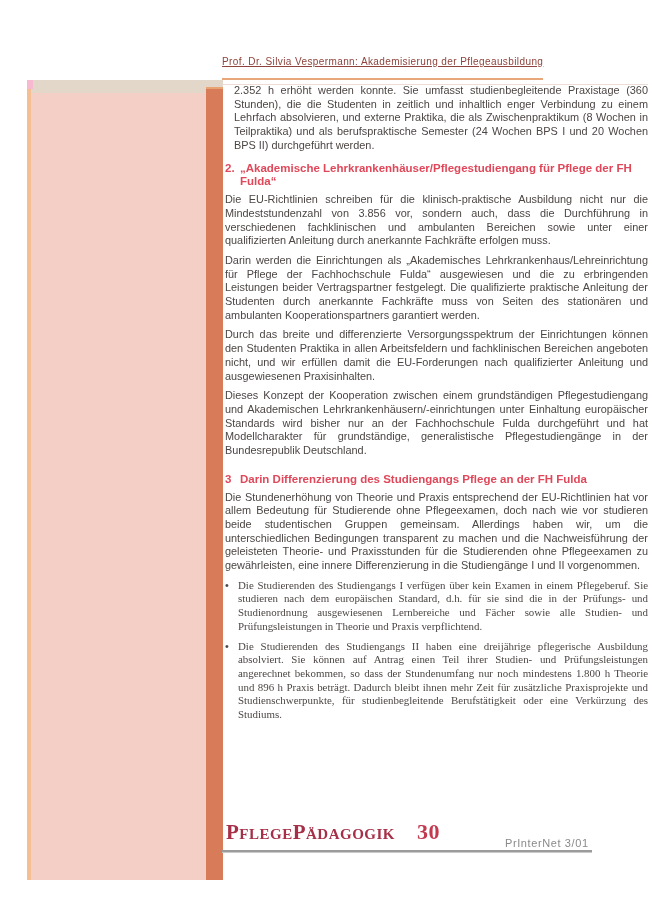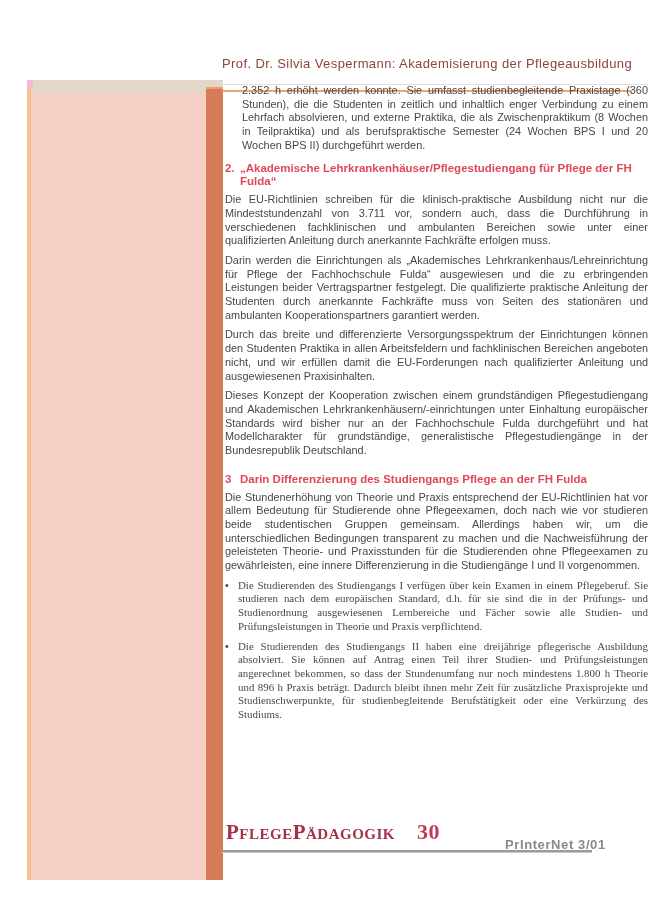--- a/index.html
+++ b/index.html
@@ -29,40 +29,41 @@
   }
   .sidebar-accent-bar {
     position: absolute; right: 0; top: 7px; bottom: 0;
     width: 17px; background: #d87b58;
     border-top: 2px solid #e9a271;
   }
 
   
   .running-header {
     position: absolute; left: 222px; top: 56px;
-    font-size: 13px; letter-spacing: 0.4px;
+    font-size: 10px; letter-spacing: 0.4px;
     color: #8e443c;
     border-bottom: 2px solid #e8a779;
-    padding-bottom: 19px;
+    padding-bottom: 11px;
     white-space: nowrap;
+    text-decoration: underline;
   }
   .header-faint-rule {
     position: absolute; left: 222px; top: 84px;
     width: 426px; height: 1px; background: #eddcd6;
   }
 
   
   .main-col {
     position: absolute; left: 225px; top: 84px; width: 423px;
     color: #4c4644;
     font-size: 10.9px; line-height: 13.7px;
     text-align: justify;
   }
   .para { margin: 0 0 6px 0; }
-  .para-indent { margin-left: 17px; }
+  .para-indent { margin-left: 9px; }
 
   .section-heading {
     display: flex;
     color: #e0485a;
     font-weight: bold;
     font-size: 11.5px; line-height: 13.8px;
     text-align: left;
     margin: 9px 0 4px 0;
   }
   .section-heading .num { flex: 0 0 15px; }
@@ -93,24 +94,23 @@
   .footer-pagenum {
     font-family: "Liberation Serif", serif;
     font-weight: bold;
     font-size: 22px;
     color: #c23950;
     margin-left: 22px;
     font-variant: normal;
   }
   .footer-issue {
     position: absolute; left: 505px; top: 837px;
-    font-size: 13px; letter-spacing: 0.6px;
+    font-size: 11px; letter-spacing: 0.6px;
     color: #8a8a8a;
     white-space: nowrap;
-    font-weight: bold;
   }
   .footer-rule {
     position: absolute; left: 222px; top: 850px;
     width: 370px; height: 2px;
     background: #9b9b9b;
     border-bottom: 1px solid #c9c9c9;
   }
 </style>
 </head>
 <body>
@@ -127,21 +127,21 @@
   <div class="header-faint-rule"></div>
 
   <div class="main-col">
 
     <p class="para para-indent">2.352 h erhöht werden konnte. Sie umfasst studienbegleitende Praxistage (360 Stunden), die die Studenten in zeitlich und inhaltlich enger Verbindung zu einem Lehrfach absolvieren, und externe Praktika, die als Zwischenpraktikum (8 Wochen in Teilpraktika) und als berufspraktische Semester (24 Wochen BPS I und 20 Wochen BPS II) durchgeführt werden.</p>
 
     <div class="section-heading">
       <span class="num">2.</span>
       <span class="title">„Akademische Lehrkrankenhäuser/Pflegestudiengang für Pflege der FH Fulda“</span>
     </div>
-    <p class="para">Die EU-Richtlinien schreiben für die klinisch-praktische Ausbildung nicht nur die Mindeststundenzahl von 3.711 vor, sondern auch, dass die Durchführung in verschiedenen fachklinischen und ambulanten Bereichen sowie unter einer qualifizierten Anleitung durch anerkannte Fachkräfte erfolgen muss.</p>
+    <p class="para">Die EU-Richtlinien schreiben für die klinisch-praktische Ausbildung nicht nur die Mindeststundenzahl von 3.856 vor, sondern auch, dass die Durchführung in verschiedenen fachklinischen und ambulanten Bereichen sowie unter einer qualifizierten Anleitung durch anerkannte Fachkräfte erfolgen muss.</p>
     <p class="para">Darin werden die Einrichtungen als „Akademisches Lehrkrankenhaus/Lehreinrichtung für Pflege der Fachhochschule Fulda“ ausgewiesen und die zu erbringenden Leistungen beider Vertragspartner festgelegt. Die qualifizierte praktische Anleitung der Studenten durch anerkannte Fachkräfte muss von Seiten des stationären und ambulanten Kooperationspartners garantiert werden.</p>
     <p class="para">Durch das breite und differenzierte Versorgungsspektrum der Einrichtungen können den Studenten Praktika in allen Arbeitsfeldern und fachklinischen Bereichen angeboten nicht, und wir erfüllen damit die EU-Forderungen nach qualifizierter Anleitung und ausgewiesenen Praxisinhalten.</p>
     <p class="para">Dieses Konzept der Kooperation zwischen einem grundständigen Pflegestudiengang und Akademischen Lehrkrankenhäusern/-einrichtungen unter Einhaltung europäischer Standards wird bisher nur an der Fachhochschule Fulda durchgeführt und hat Modellcharakter für grundständige, generalistische Pflegestudiengänge in der Bundesrepublik Deutschland.</p>
 
     <div class="section-heading heading-gap-large">
       <span class="num">3</span>
       <span class="title">Darin Differenzierung des Studiengangs Pflege an der FH Fulda</span>
     </div>
     <p class="para">Die Stundenerhöhung von Theorie und Praxis entsprechend der EU-Richtlinien hat vor allem Bedeutung für Studierende ohne Pflegeexamen, doch nach wie vor studieren beide studentischen Gruppen gemeinsam. Allerdings haben wir, um die unterschiedlichen Bedingungen transparent zu machen und die Nachweisführung der geleisteten Theorie- und Praxisstunden für die Studierenden ohne Pflegeexamen zu gewährleisten, eine innere Differenzierung in die Studiengänge I und II vorgenommen.</p>
 

